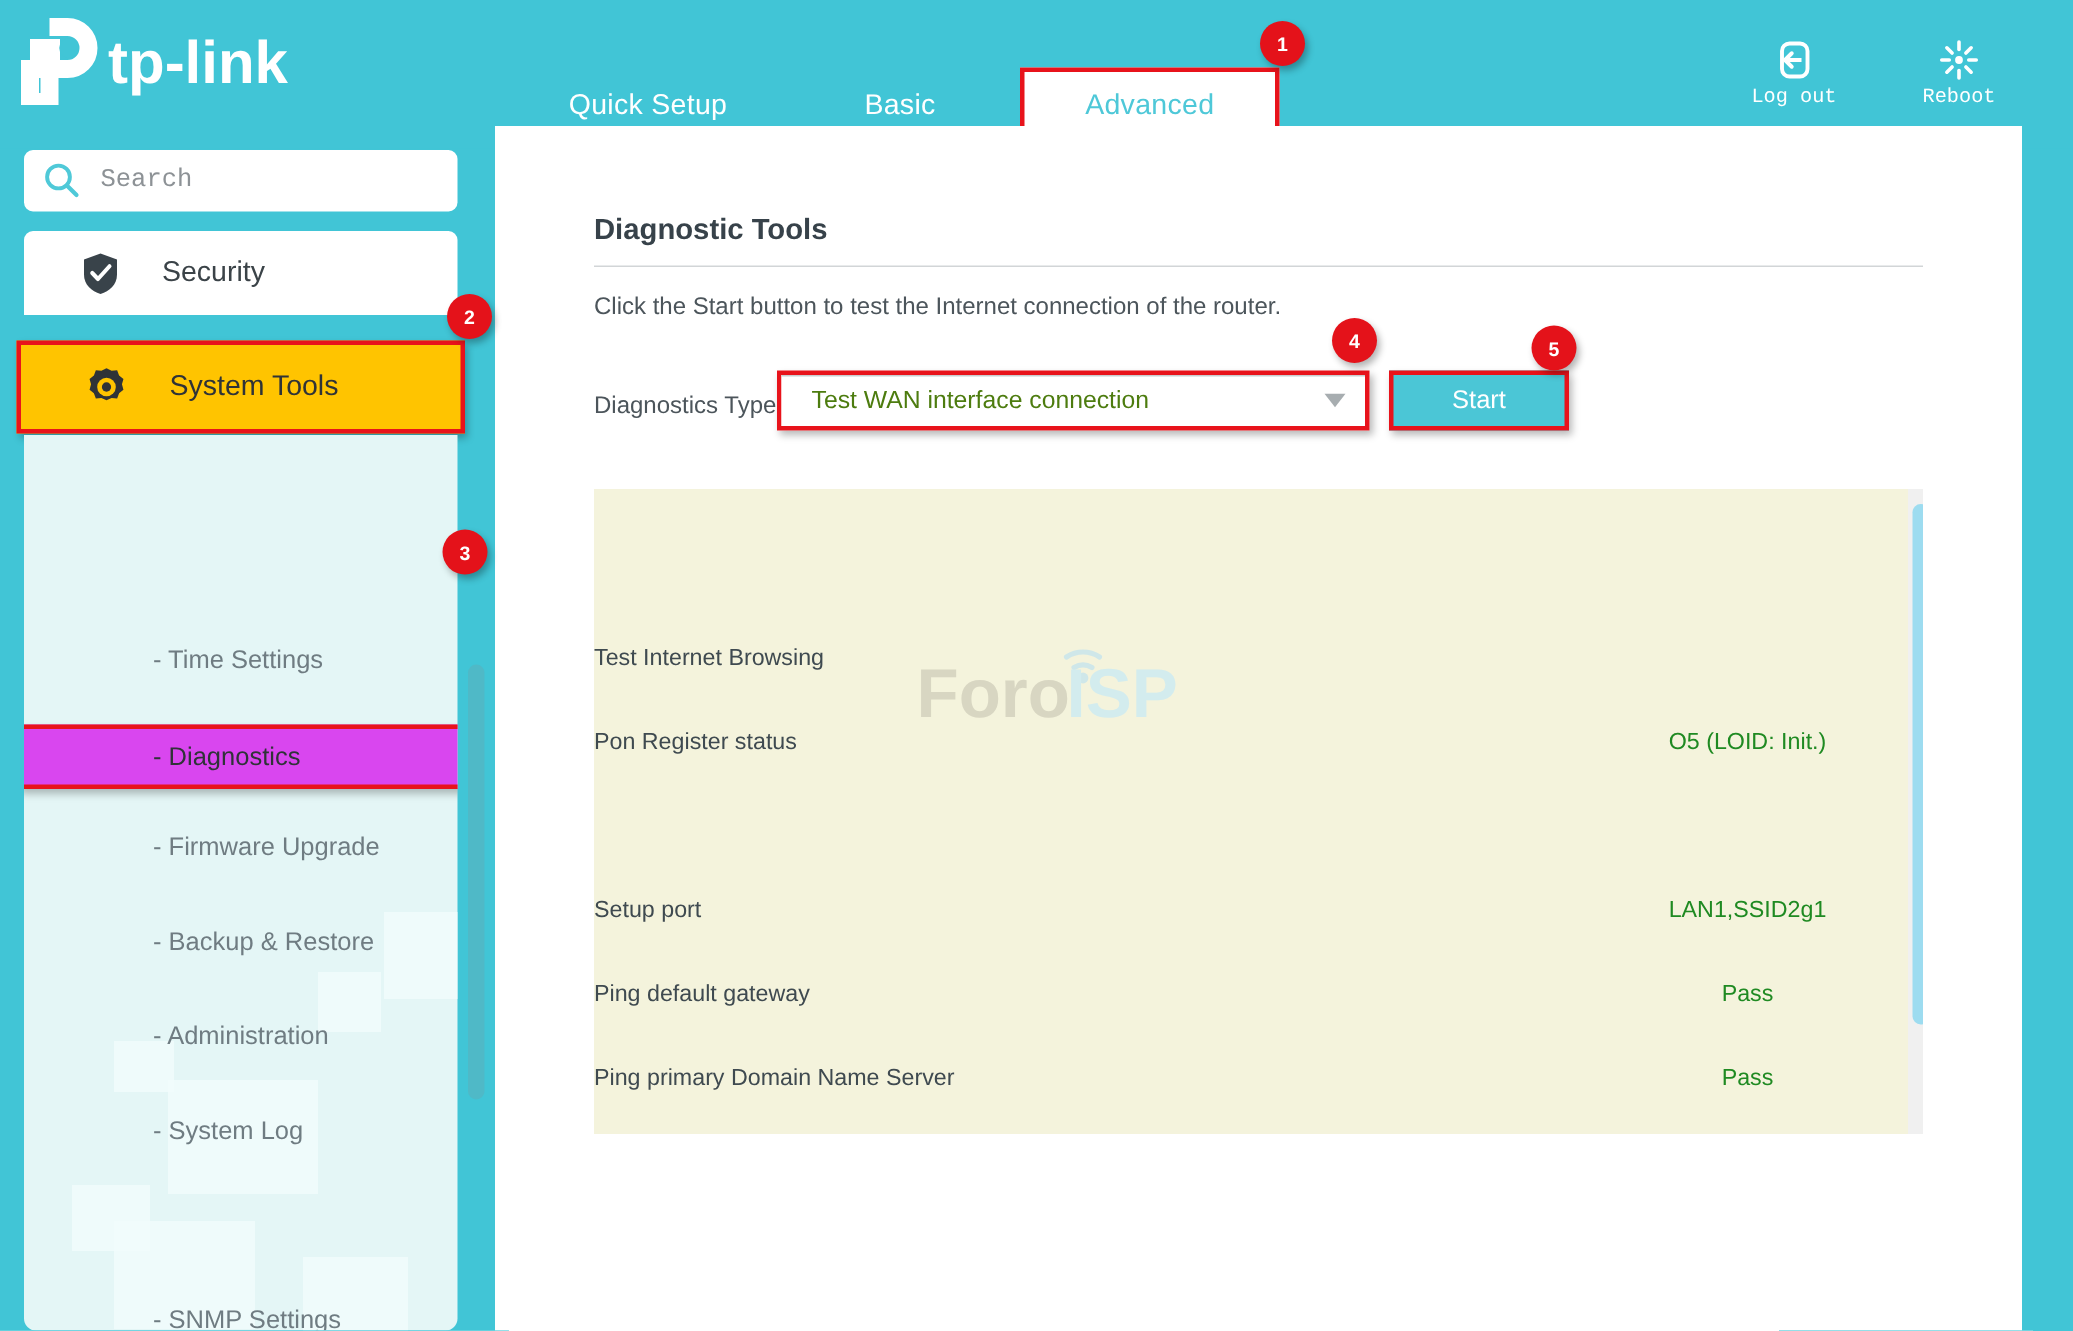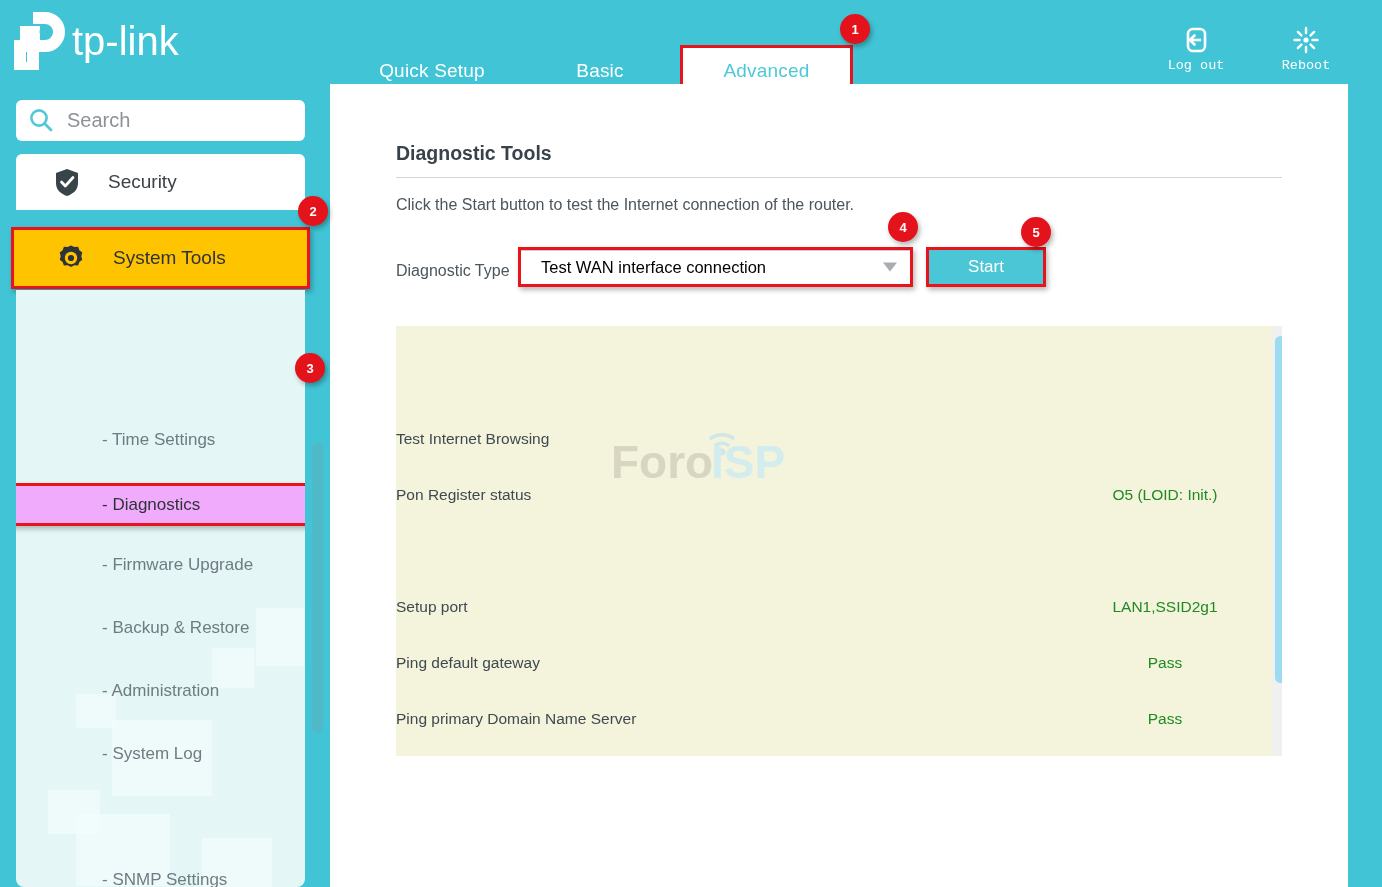--- a/index.html
+++ b/index.html
@@ -10,21 +10,21 @@
     overflow: hidden;
   }
   #app { position: relative; width: 1382px; height: 887px; }
 
   
   .header {
     position: absolute; left: 0; top: 0; width: 1382px; height: 99px;
     background: #41c5d6;
   }
   .logo {
-    position: absolute; left: 12px; top: 12px; width: 190px; height: 58px;
+    position: absolute; left: 12px; top: 12px; width: 190px; height: 58px; font-weight: bold;
   }
   .nav {
     position: absolute; left: 330px; top: 0; width: 640px; height: 97px;
   }
   .nav-tab {
     position: absolute; top: 45px; height: 52px;
     display: flex; align-items: center; justify-content: center;
     color: #ffffff; font-size: 19px; letter-spacing: .2px;
     cursor: pointer; user-select: none;
   }
@@ -45,22 +45,22 @@
   .sidebar {
     position: absolute; left: 0; top: 99px; width: 330px; height: 788px;
     background: #41c5d6; overflow: hidden;
   }
   .search-box {
     position: absolute; left: 16px; top: 1px; width: 289px; height: 41px;
     background: #fff; border-radius: 6px; display: flex; align-items: center;
     padding-left: 12px; gap: 12px;
   }
   .search-box input {
-    border: 0; outline: 0; font-size: 20px; color: #737373;
-    font-family: Liberation Sans, sans-serif; width: 215px; background: transparent;
+    border: 0; outline: 0; font-size: 17px; color: #737373;
+    font-family: Liberation Mono, monospace; width: 215px; background: transparent;
   }
   .search-box input::placeholder { color: #8d9296; }
 
   .menu-top {
     position: absolute; left: 16px; top: 55px; width: 289px; height: 56px;
     background: #fff; border-radius: 6px 6px 0 0;
     display: flex; align-items: center; padding-left: 38px; gap: 28px;
   }
   .menu-top .label { font-size: 19px; color: #3b4348; text-align: right; }
 
@@ -77,21 +77,21 @@
     background: #e4f6f6; border-radius: 0 0 8px 8px; overflow: hidden;
   }
   .deco { position: absolute; background: #f1fbfb; opacity: .85; }
   .sub-item {
     position: absolute; left: 0; width: 289px; height: 63px;
     display: flex; align-items: center; padding-left: 86px;
     font-size: 17px; color: #6f7c82; cursor: pointer;
   }
   .sub-item.sel {
     left: -5px; width: 299px; height: 43px;
-    background: #f0abfc; border: 3px solid #e8131b; color: #2f3337;
+    background: #d946ef; border: 3px solid #e8131b; color: #2f3337;
     padding-left: 88px; box-shadow: 2px 3px 5px rgba(0,0,0,.25);
   }
   .sb-scroll-track {
     position: absolute; right: 3px; top: 0; width: 12px; height: 788px;
   }
   .sb-scroll-thumb {
     position: absolute; right: 4px; top: 344px; width: 11px; height: 290px;
     background: #4fb9c7; border-radius: 6px;
   }
 
@@ -118,21 +118,21 @@
   }
   .select-wrap {
     position: absolute; left: 188px; top: 163px; width: 395px; height: 40px;
     border: 3px solid #e8131b; background: #fff;
     box-shadow: 2px 3px 5px rgba(0,0,0,.28);
   }
   .select-inner {
     position: absolute; inset: 0; background: #fff;
     border-top: 1px solid #c9cdcf;
     display: flex; align-items: center; padding-left: 20px;
-    font-size: 16.5px; color: #000000;
+    font-size: 16.5px; color: #4d7c0f;
   }
   .caret {
     position: absolute; right: 13px; top: 50%; transform: translateY(-50%);
     width: 0; height: 0; border-left: 7px solid transparent;
     border-right: 7px solid transparent; border-top: 9px solid #a7adb0;
   }
   .start-btn {
     position: absolute; left: 596px; top: 163px; width: 120px; height: 40px;
     background: #4bc6d6; color: #fff; border: 3px solid #e8131b;
     display: flex; align-items: center; justify-content: center;
@@ -297,21 +297,21 @@
       <div class="sb-scroll-thumb"></div>
     </div>
   </div>
 
   <div class="content">
 
     <div class="page-title">Diagnostic Tools</div>
     <div class="title-rule"></div>
     <div class="desc">Click the Start button to test the Internet connection of the router.</div>
 
-    <div class="field-label">Diagnostic Type</div>
+    <div class="field-label">Diagnostics Type</div>
 
     <div class="select-wrap">
       <div class="select-inner">Test WAN interface connection</div>
       <div class="caret"></div>
     </div>
 
     <div class="start-btn">Start</div>
 
     <div class="result-panel">
 

